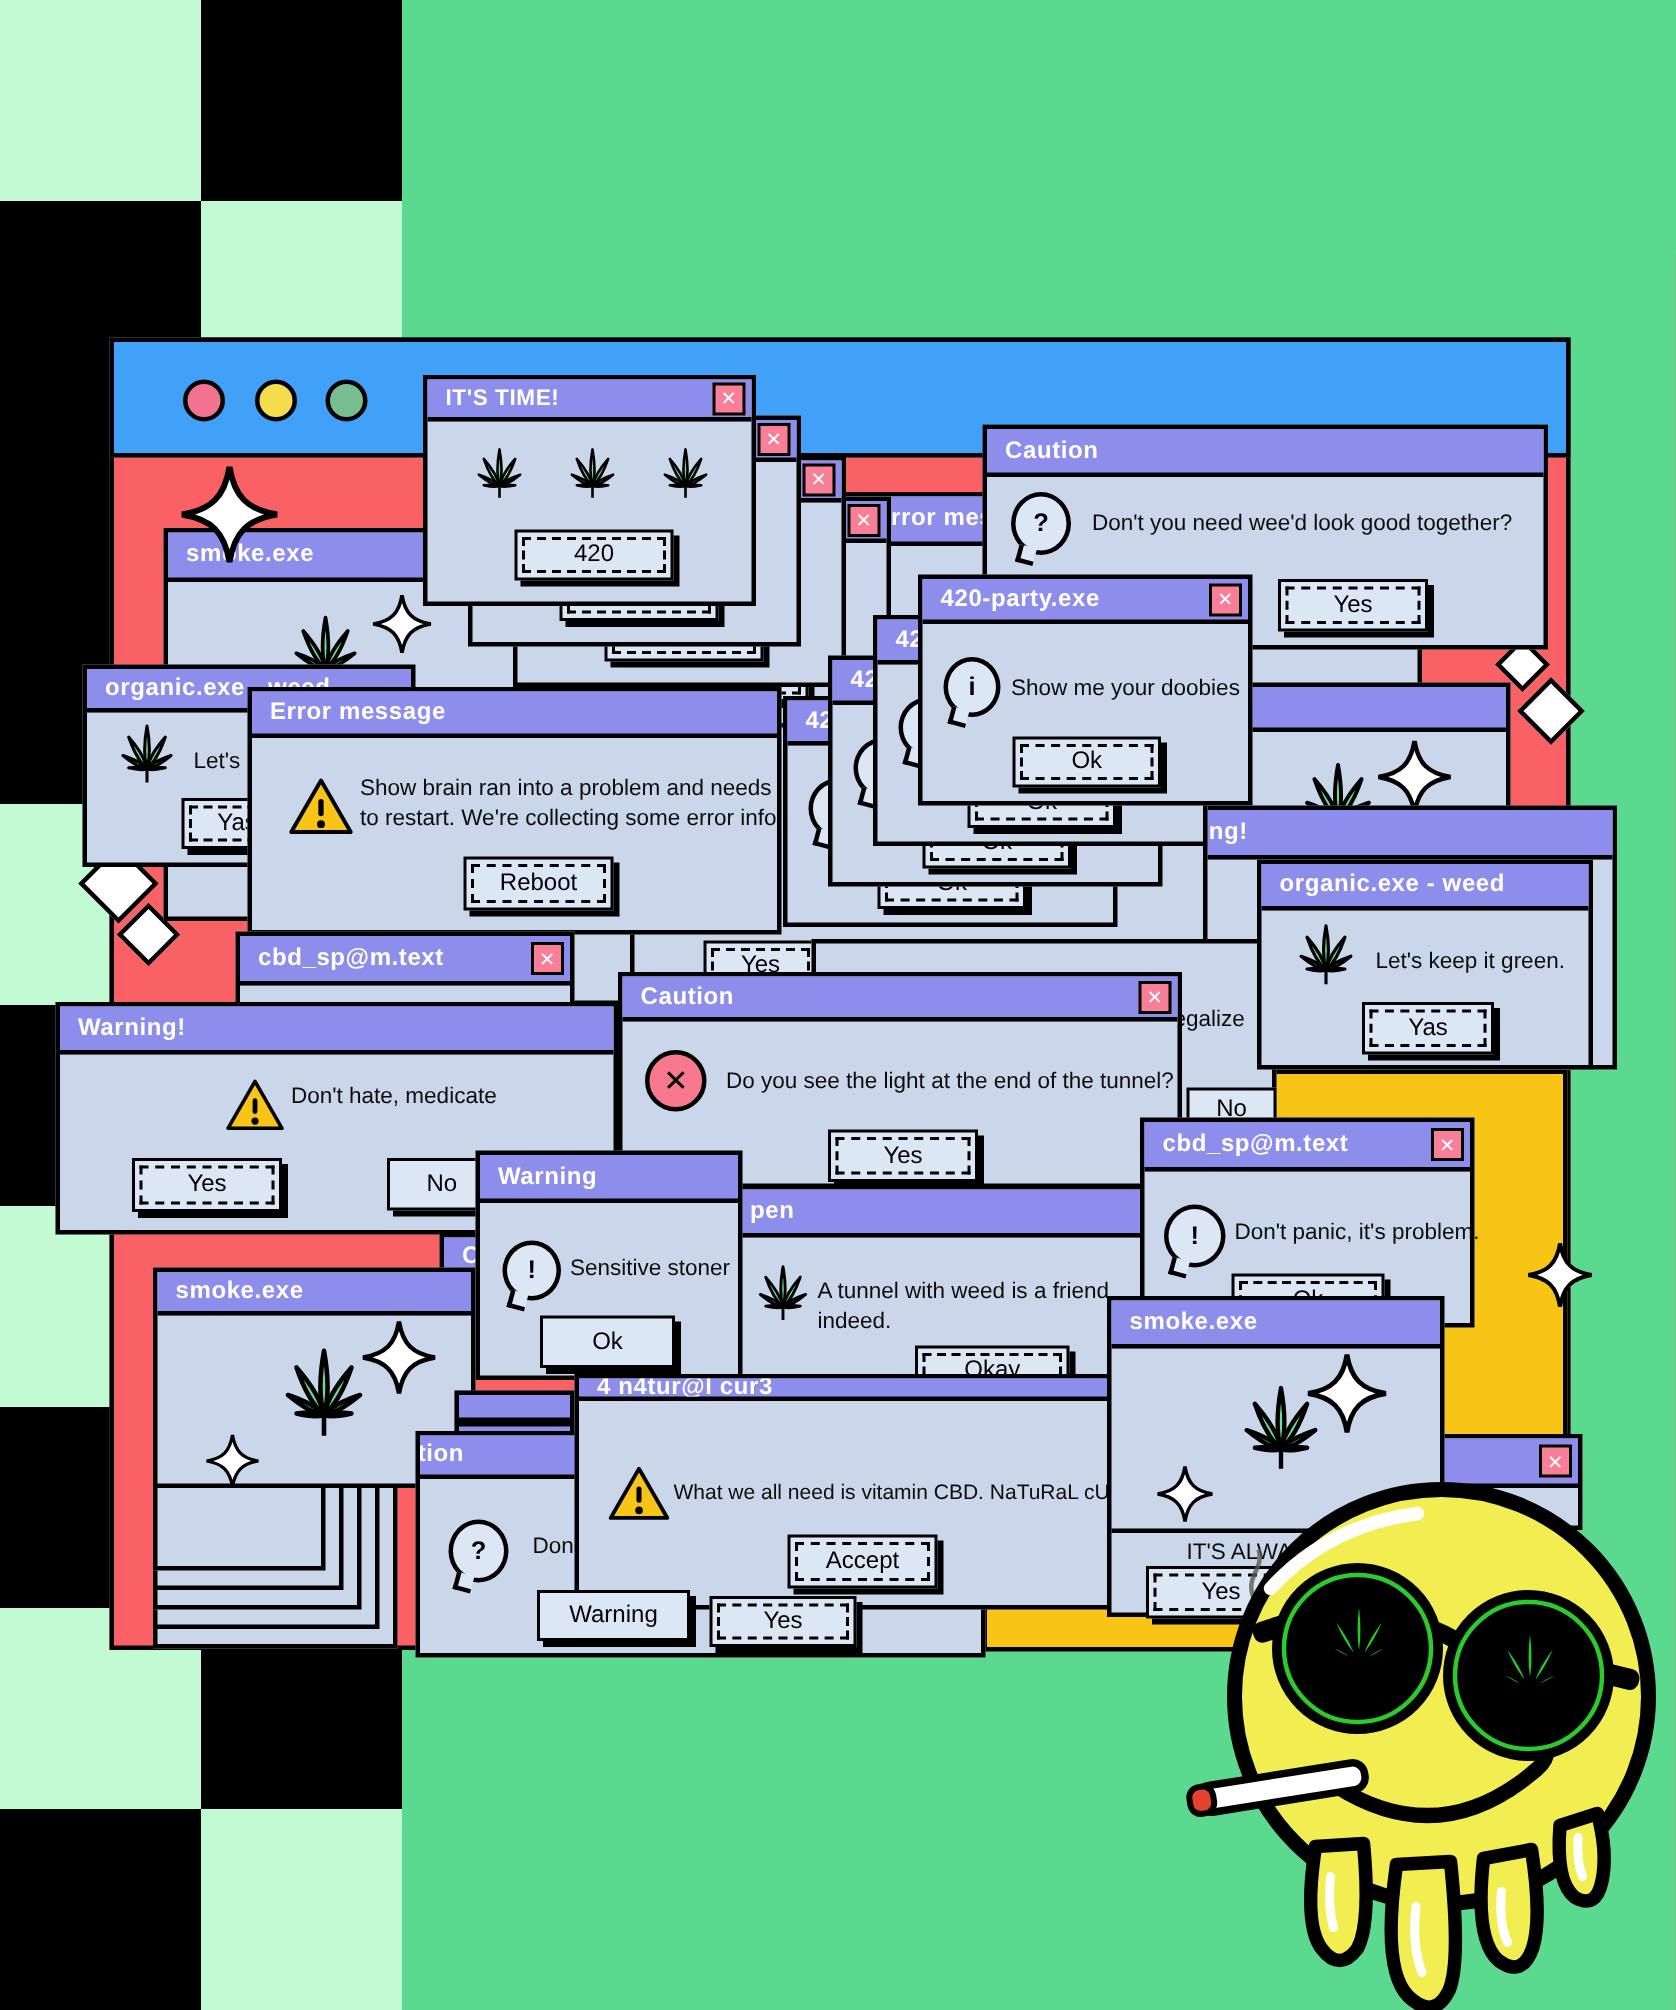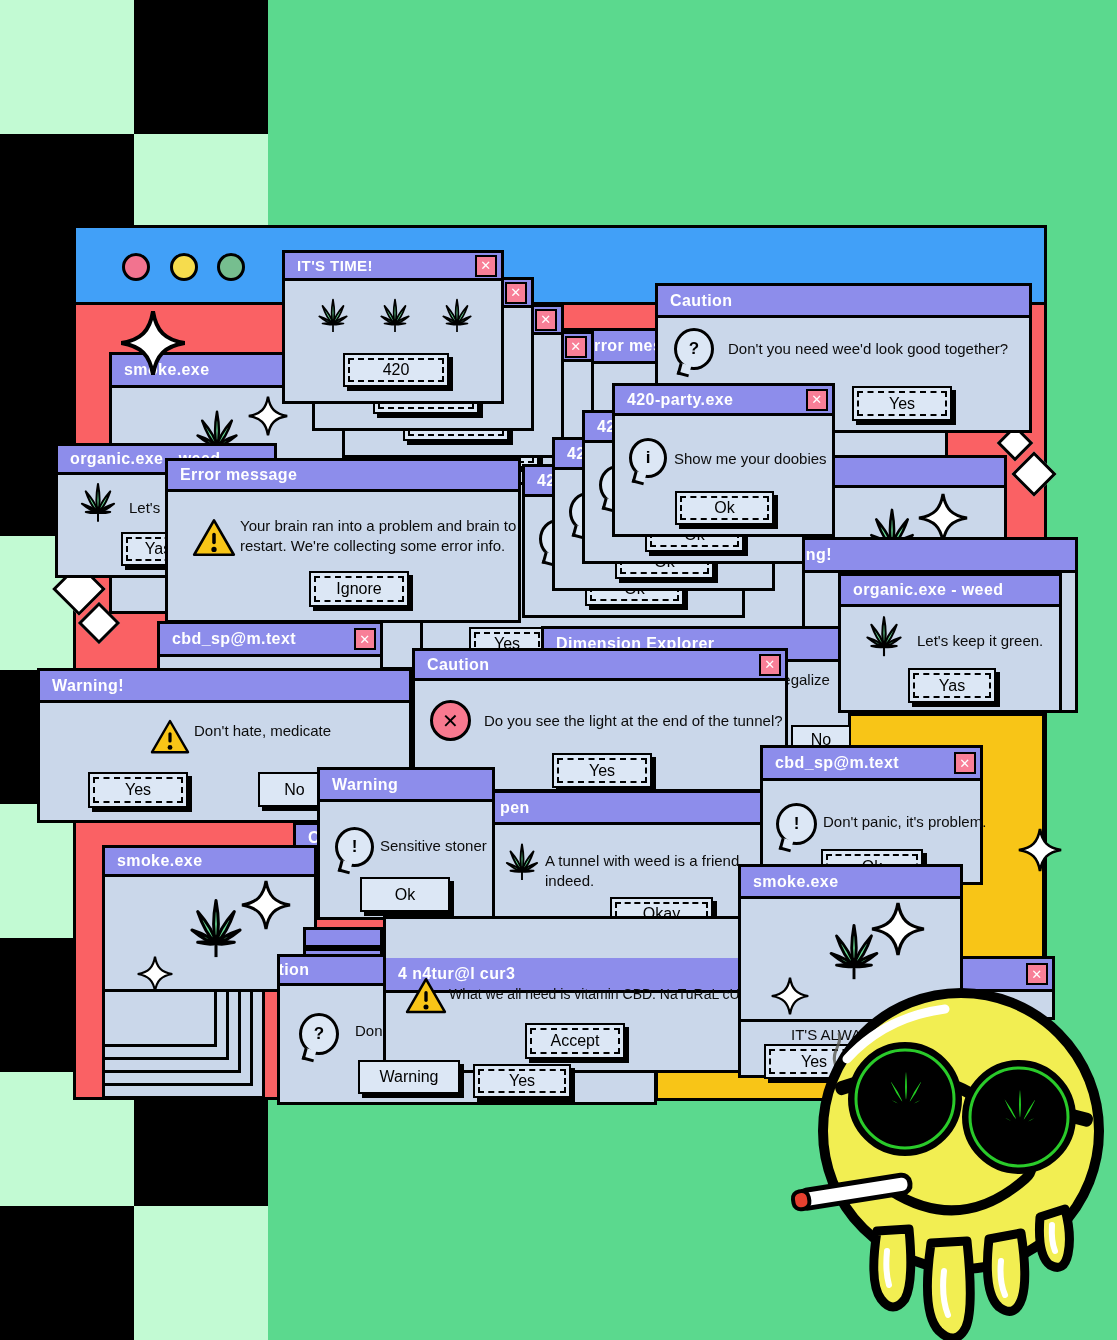--- a/index.html
+++ b/index.html
@@ -273,35 +273,32 @@
     <button class="btn dashed" style="left:63px;top:86px;width:74px;height:34px;">Yas</button>
   </div>
 
   <div class="win" style="left:165px;top:458px;width:356px;height:165px;">
     <div class="tbar" style="height:31px;">
       <span>Error message</span>
     </div>
     <svg class="icon" style="left:24px;top:56px" width="44" height="42">
         <use href="#tri"></use>
       </svg>
-    <div class="msg" style="left:72px;top:55px;width:282px;">Your brain ran into a problem and brain to restart. We're collecting some error info.</div>
-    <button class="btn dashed" style="left:141px;top:110px;width:100px;height:36px;">Ignore</button>
+    <div class="msg" style="left:72px;top:55px;width:282px;">Show brain ran into a problem and needs to restart. We're collecting some error info.</div>
+    <button class="btn dashed" style="left:141px;top:110px;width:100px;height:36px;">Reboot</button>
   </div>
 
   <div class="win" style="left:157px;top:621px;width:226px;height:182px;">
     <div class="tbar" style="height:33px;">
       <span>cbd_sp@m.text</span>
       <span class="xbtn">✕</span>
     </div>
   </div>
 
   <div class="win" style="left:541px;top:626px;width:310px;height:130px;">
-    <div class="tbar" style="height:33px;">
-      <span>Dimension Explorer</span>
-    </div>
     <div class="msg nowrap" style="left:230px;top:41px;">Legalize</div>
     <button class="btn" style="left:247px;top:96px;width:60px;height:29px;box-shadow:none;">No</button>
   </div>
 
   <div class="win" style="left:412px;top:648px;width:376px;height:144px;">
     <div class="tbar">
       <span>Caution</span>
       <span class="xbtn">✕</span>
     </div>
     <div class="xcircle" style="left:15px;top:49px;width:41px;height:41px;">✕</div>
@@ -384,21 +381,21 @@
 
   <div class="win" style="left:277px;top:954px;width:380px;height:151px;">
     <div class="tbar" style="height:29px;">
       <span style="margin-left:-45px;">Caution</span>
     </div>
     <div class="bubble" style="left:19px;top:56px;width:40px;height:42px;">?</div>
     <div class="msg nowrap" style="left:75px;top:64px;">Don't</div>
   </div>
 
   <div class="win" style="left:383px;top:916px;width:380px;height:157px;">
-    <div class="tbar" style="height:35px;margin-top:39px;">
+    <div class="tbar" style="height:15px;">
       <span>4 n4tur@l cur3</span>
     </div>
     <svg class="icon" style="left:19px;top:57px" width="42" height="40">
         <use href="#tri"></use>
       </svg>
     <div class="msg nowrap" style="left:63px;top:66px;font-size:14px;">What we all need is vitamin CBD. NaTuRaL cURe</div>
     <button class="btn dashed" style="left:139px;top:104px;width:100px;height:36px;">Accept</button>
   </div>
 
   <button class="btn" style="left:358px;top:1060px;width:102px;height:34px;">Warning</button>

